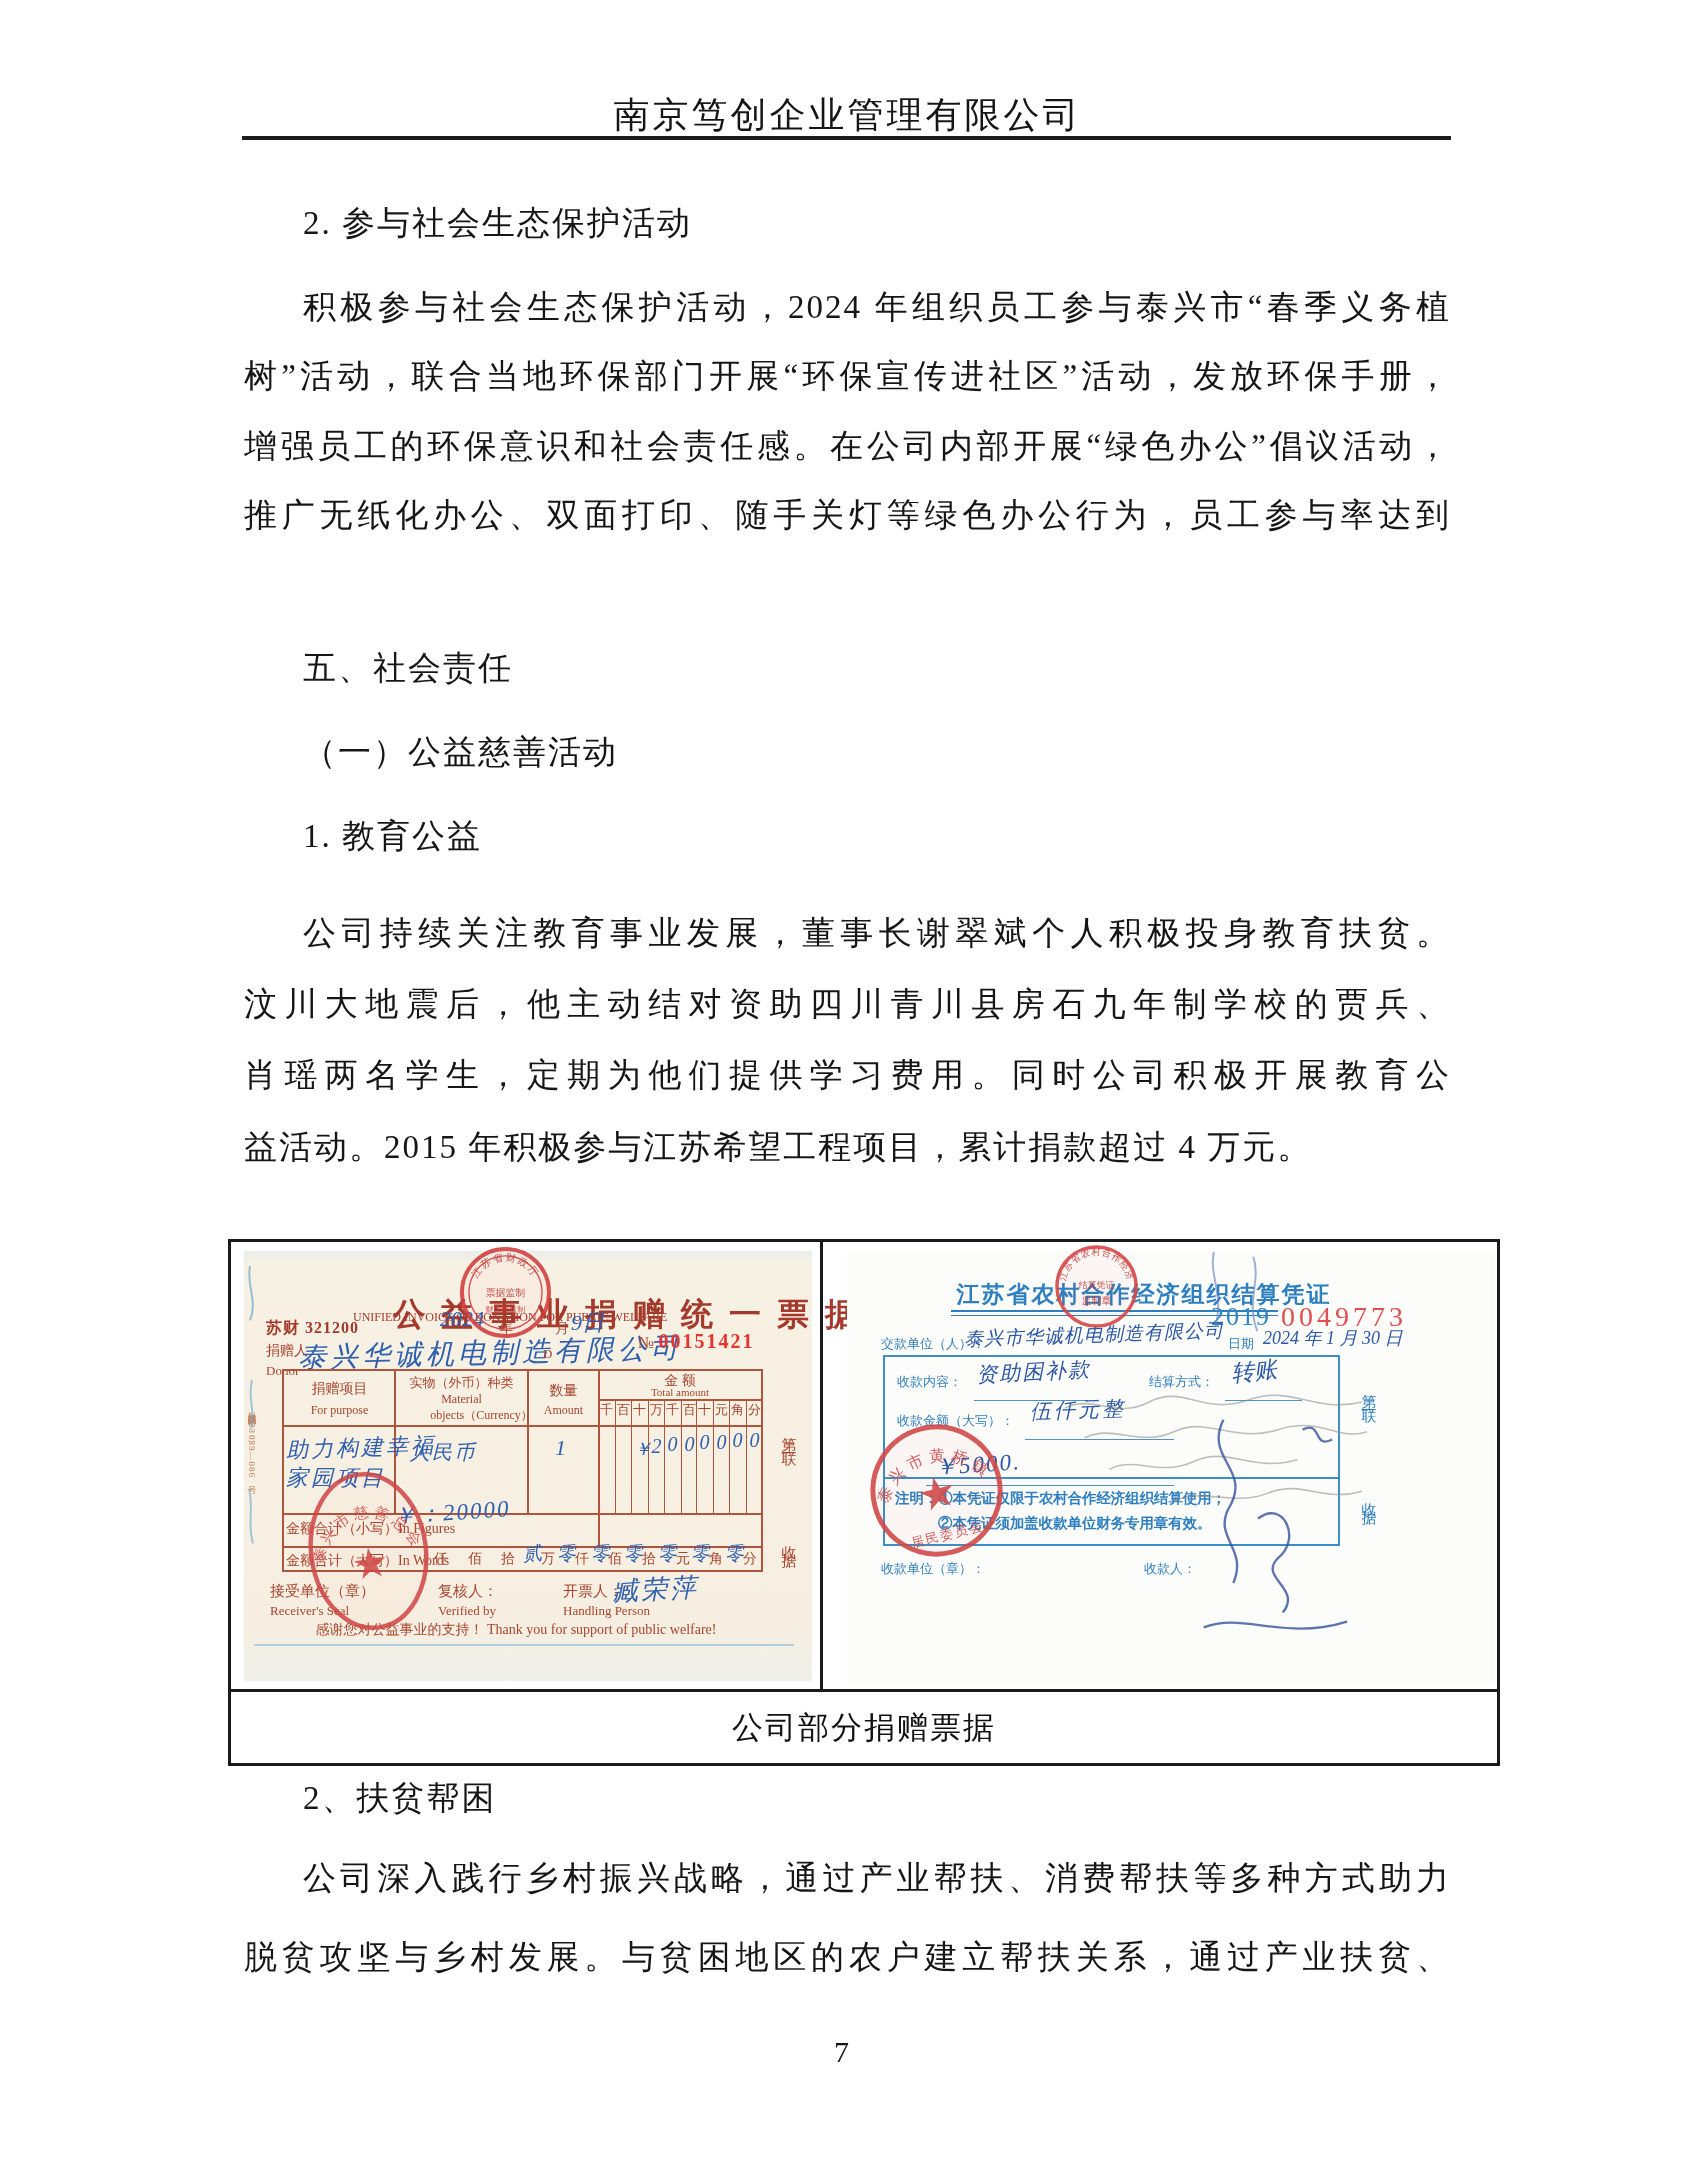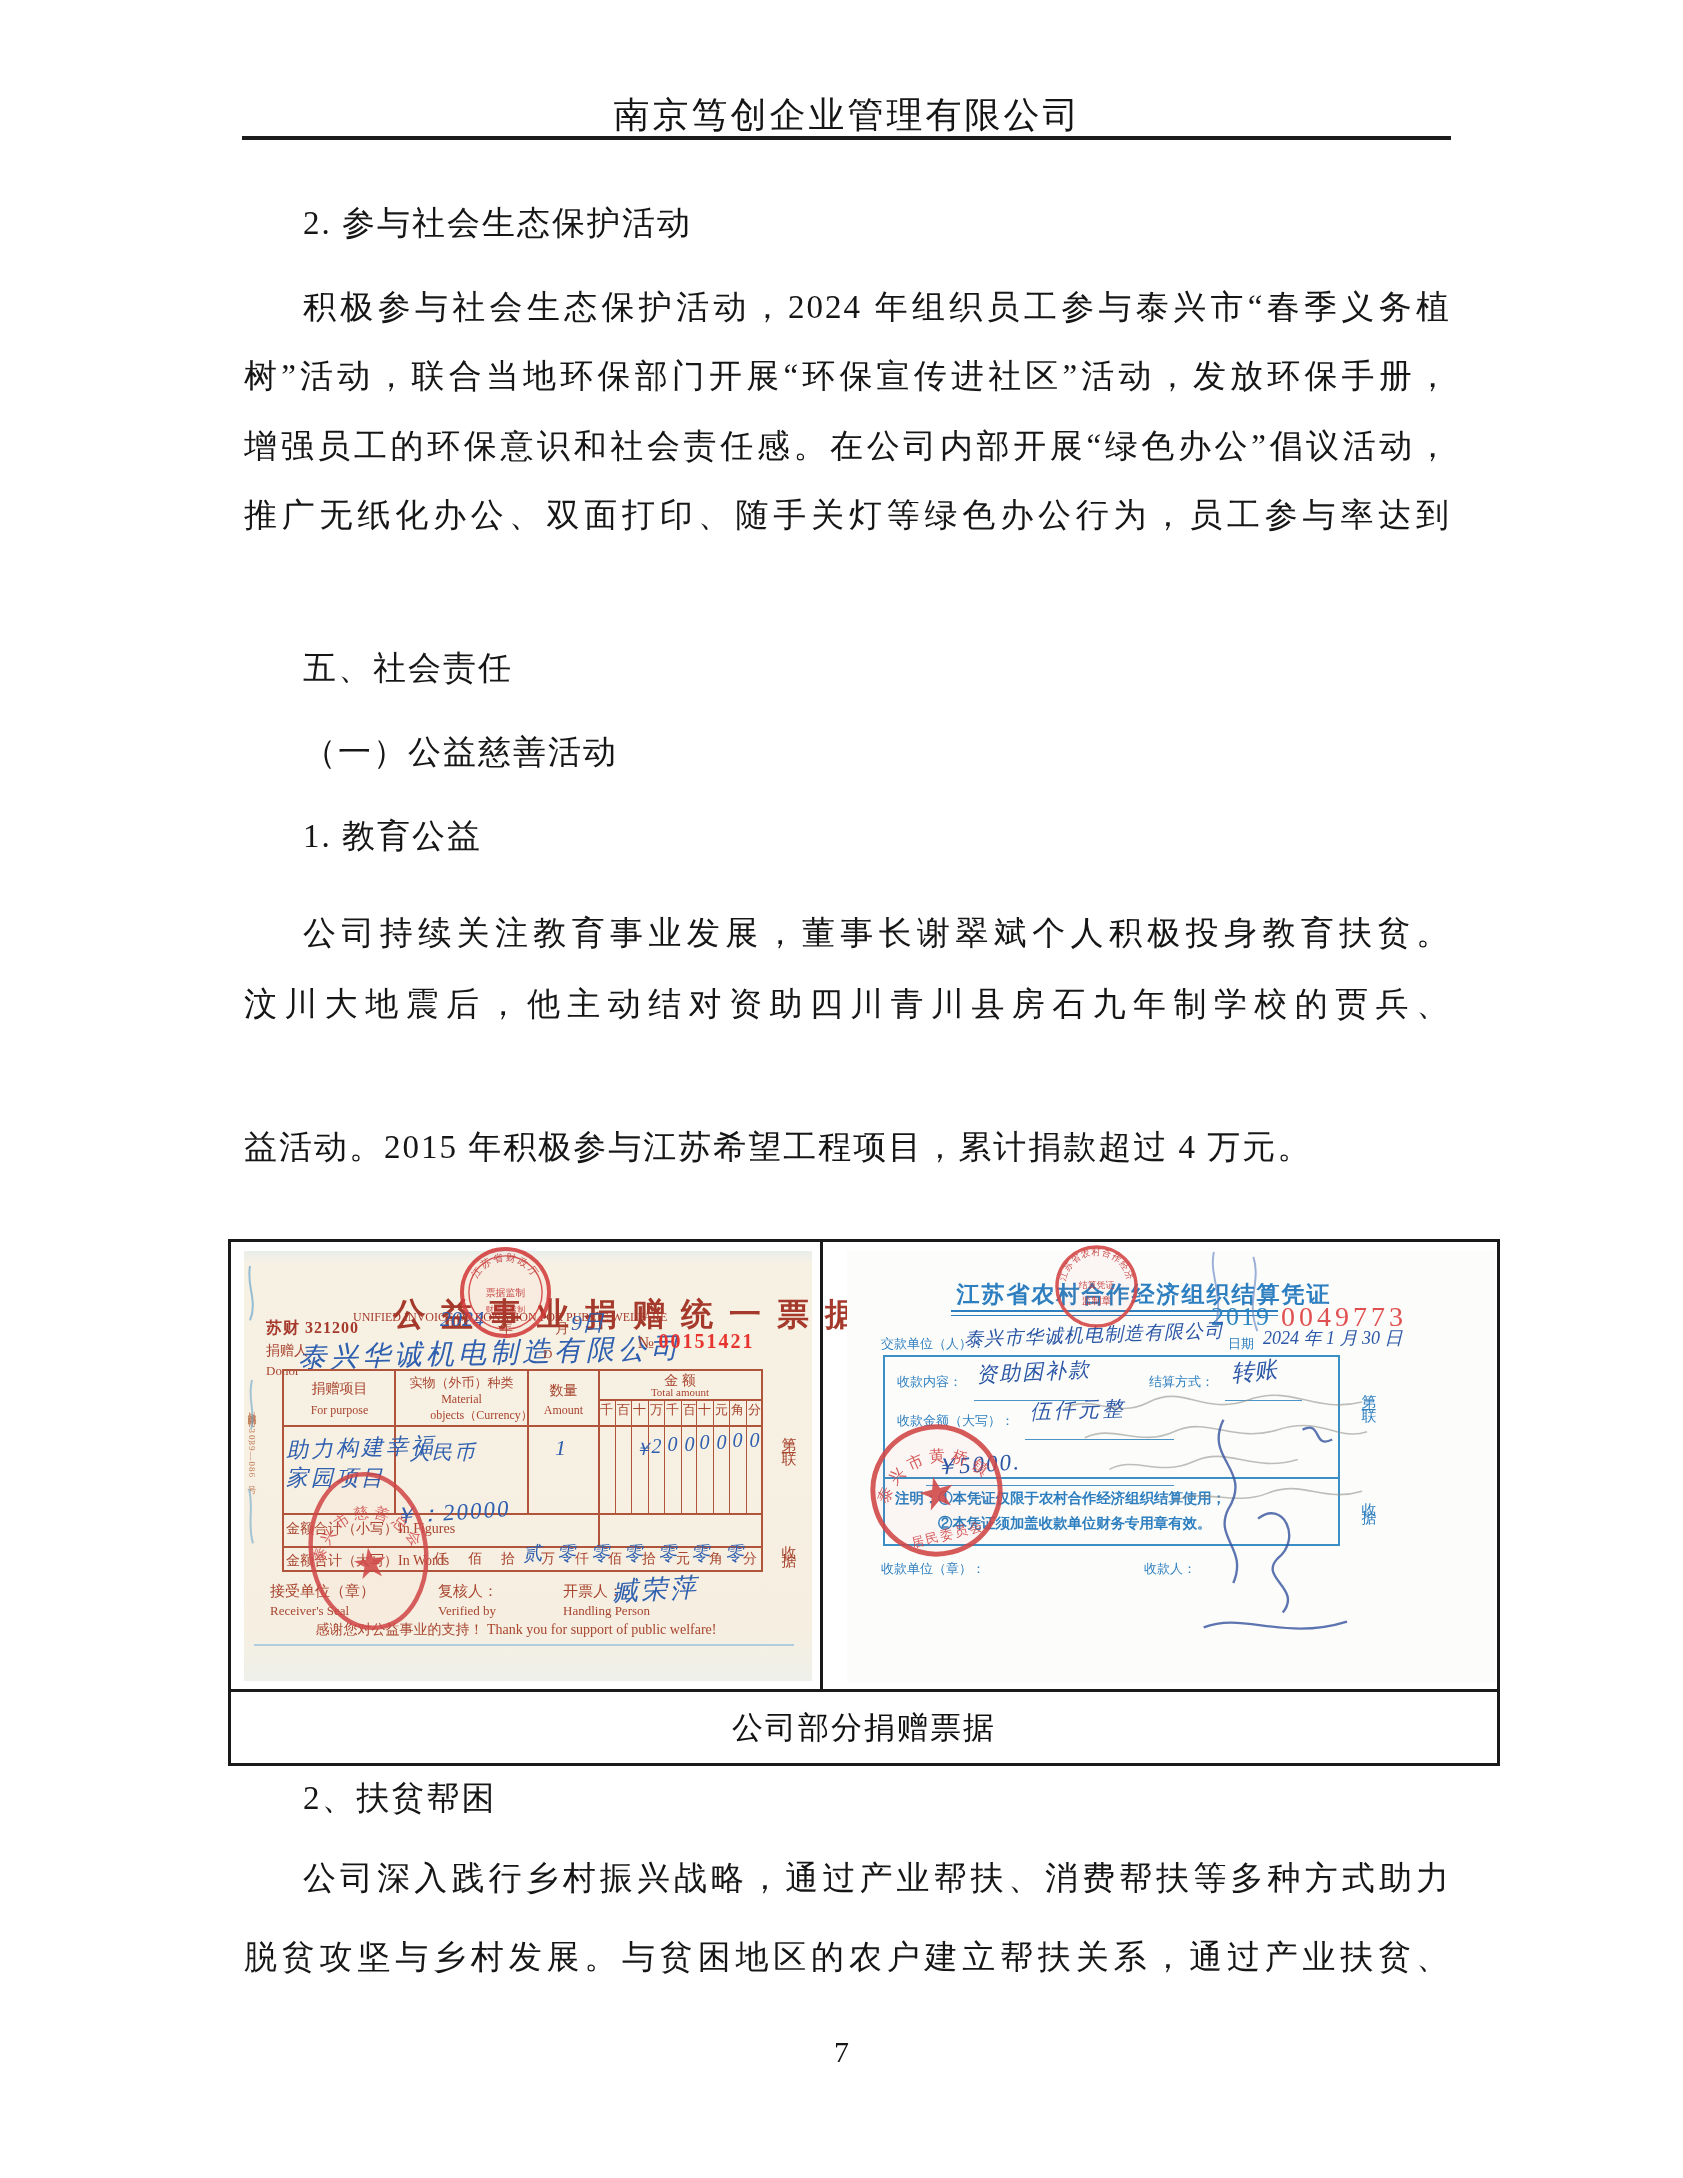--- a/index.html
+++ b/index.html
@@ -75,20 +75,21 @@
   <div class="bl ind" style="top:200px">2. 参与社会生态保护活动</div>
   <div class="bl ind j" style="top:284px">积极参与社会生态保护活动，2024 年组织员工参与泰兴市“春季义务植</div>
   <div class="bl j" style="top:353px">树”活动，联合当地环保部门开展“环保宣传进社区”活动，发放环保手册，</div>
   <div class="bl j" style="top:423px">增强员工的环保意识和社会责任感。在公司内部开展“绿色办公”倡议活动，</div>
   <div class="bl j" style="top:492px">推广无纸化办公、双面打印、随手关灯等绿色办公行为，员工参与率达到</div>
   <div class="bl ind" style="top:645px">五、社会责任</div>
   <div class="bl ind" style="top:729px">（一）公益慈善活动</div>
   <div class="bl ind" style="top:813px">1. 教育公益</div>
   <div class="bl ind j" style="top:910px">公司持续关注教育事业发展，董事长谢翠斌个人积极投身教育扶贫。</div>
   <div class="bl j" style="top:981px">汶川大地震后，他主动结对资助四川青川县房石九年制学校的贾兵、</div>
+  <div class="bl j" style="top:1052px">肖瑶两名学生，定期为他们提供学习费用。同时公司积极开展教育公</div>
   <div class="bl" style="top:1124px">益活动。2015 年积极参与江苏希望工程项目，累计捐款超过 4 万元。</div>
   <div class="bl ind" style="top:1775px">2、扶贫帮困</div>
   <div class="bl ind j" style="top:1855px">公司深入践行乡村振兴战略，通过产业帮扶、消费帮扶等多种方式助力</div>
   <div class="bl j" style="top:1934px">脱贫攻坚与乡村发展。与贫困地区的农户建立帮扶关系，通过产业扶贫、</div>
 
   <div class="fig">
     <div class="fig-divider"></div>
 
     <div class="scanL">
       <div class="rl-title">公 益 事 业 捐 赠 统 一 票 据</div>

